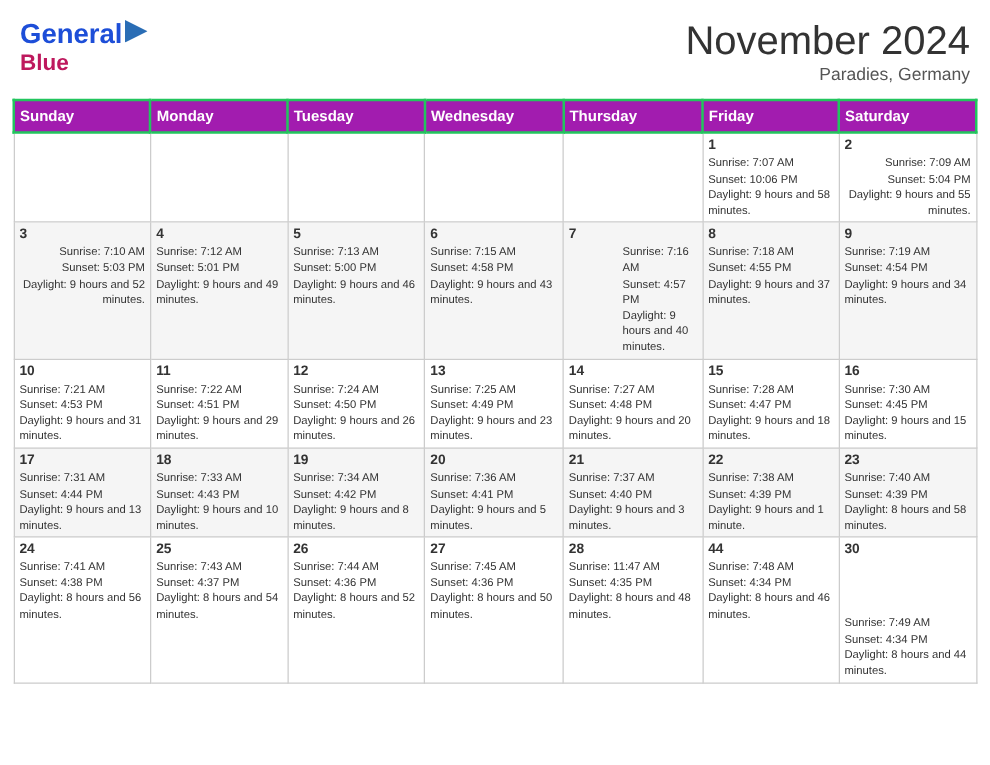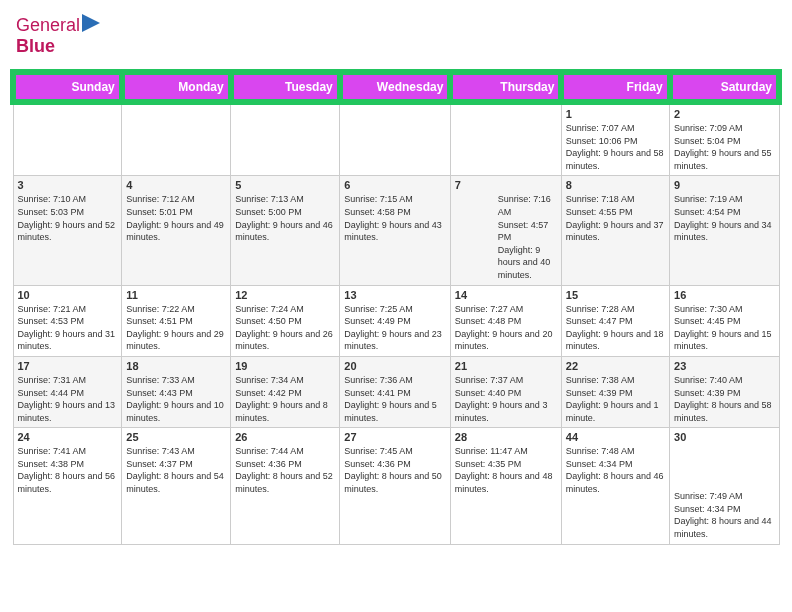--- a/index.html
+++ b/index.html
@@ -37,27 +37,27 @@
     .location {
       font-size: 14px;
       color: #555;
     }
     .calendar {
       width: 100%;
       border-collapse: collapse;
       border: 1px solid #ccc;
     }
     .calendar th {
-      background: #d946ef;
+      background: #a21caf;
       color: #fff;
       font-size: 12px;
       font-weight: bold;
       padding: 5px 4px;
-      text-align: right;
-      border: 6px solid #22c55e;
+      text-align: left;
+      border: 2px solid #22c55e;
     }
     .calendar td {
       vertical-align: top;
       border: 1px solid #ccc;
       padding: 3px 4px;
       font-size: 9.5px;
       color: #333;
       width: 113px;
       min-height: 80px;
       background: #fff;
@@ -79,30 +79,34 @@
     .empty-cell {
       background: #fff !important;
     }
   </style>
 </head>
 <body>
 
 <div class="header">
   <div class="logo">
     <div class="logo-line">
-      <span style="font-size:18px;font-weight:normal;color:#be185d;">General</span>
+      <span style="font-size:22px;font-weight:bold;color:#1d4ed8;">General</span>
       <span style="display:inline-block;margin-left:2px;">
         <svg width="18" height="18" viewBox="0 0 18 18">
           <polygon points="0,0 18,9 0,18" fill="#2a6db5"></polygon>
         </svg>
       </span>
     </div>
     <div>
       <span style="font-size:18px;font-weight:bold;color:#be185d;">Blue</span>
     </div>
+  </div>
+  <div class="title-section">
+    <div class="month-title">November 2024</div>
+    <div class="location">Paradies, Germany</div>
   </div>
 </div>
 
 <table class="calendar">
   <thead>
     <tr>
     <th>Sunday</th>
         <th>Monday</th>
         <th>Tuesday</th>
         <th>Wednesday</th>
@@ -119,29 +123,29 @@
         <td class="empty-cell"></td>
         <td class="empty-cell"></td>
         <td>
           <span class="day-num">1</span>
           <div class="day-info" style="white-space: pre-line;">Sunrise: 7:07 AM
 Sunset: 10:06 PM
 Daylight: 9 hours and 58 minutes.</div>
         </td>
         <td>
           <span class="day-num">2</span>
-          <div class="day-info" style="white-space: pre-line;">Sunrise: 7:09 AM
+          <div class="day-info" style="white-space: pre-line; text-align: right;">Sunrise: 7:09 AM
 Sunset: 5:04 PM
 Daylight: 9 hours and 55 minutes.</div>
         </td>
       </tr>
       <tr>
         <td>
           <span class="day-num">3</span>
-          <div class="day-info" style="white-space: pre-line;">Sunrise: 7:10 AM
+          <div class="day-info" style="white-space: pre-line; text-align: right;">Sunrise: 7:10 AM
 Sunset: 5:03 PM
 Daylight: 9 hours and 52 minutes.</div>
         </td>
         <td>
           <span class="day-num">4</span>
           <div class="day-info" style="white-space: pre-line;">Sunrise: 7:12 AM
 Sunset: 5:01 PM
 Daylight: 9 hours and 49 minutes.</div>
         </td>
         <td>

